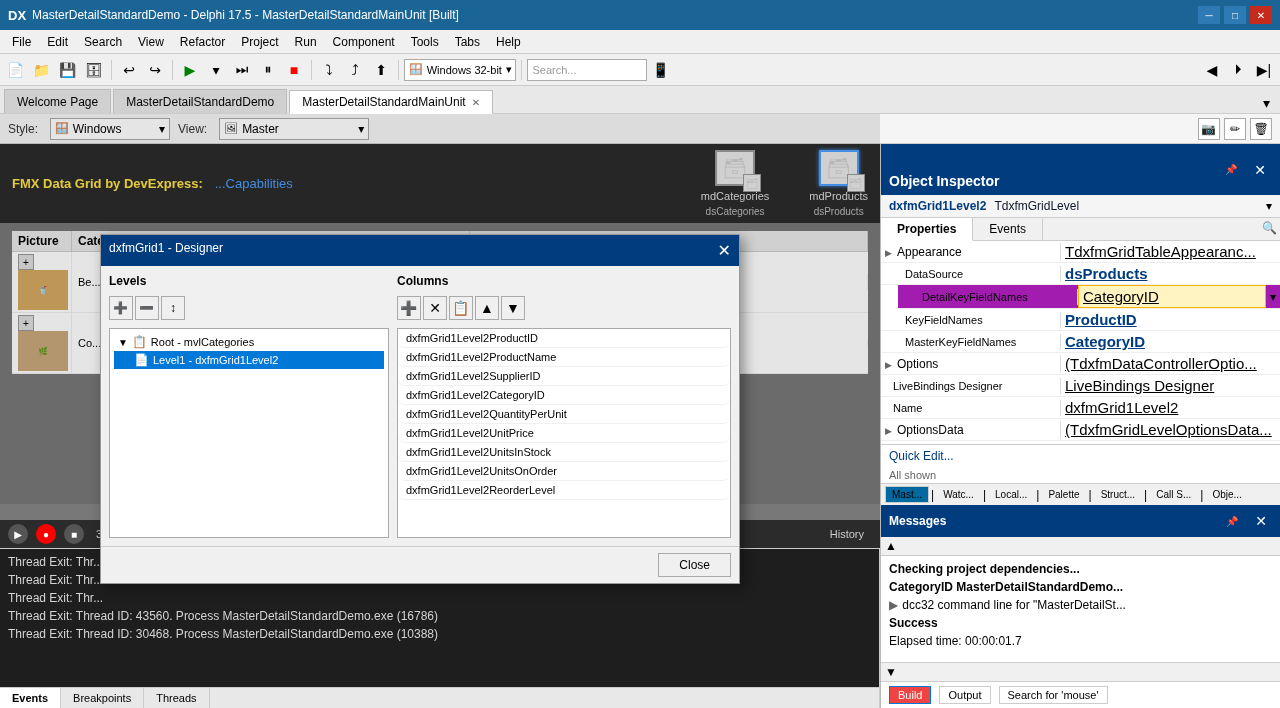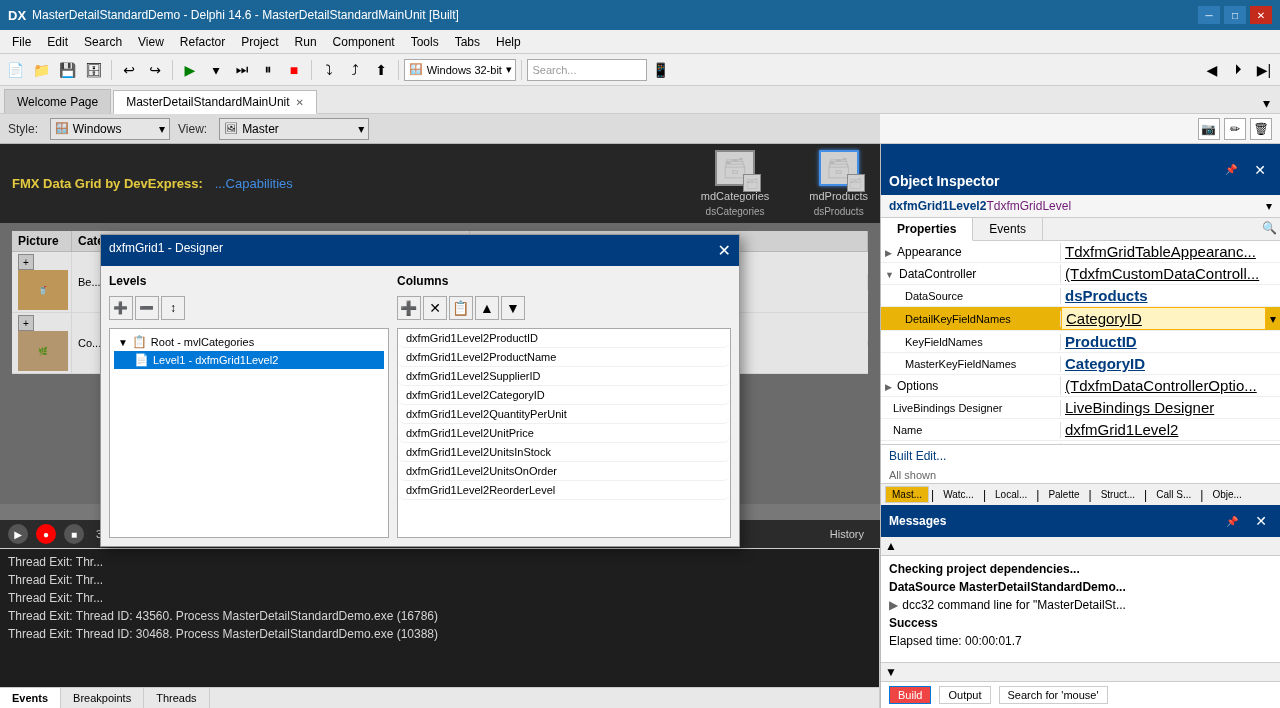--- a/index.html
+++ b/index.html
@@ -186,21 +186,21 @@
     }
     .oi-title { font-size: 14px; font-weight: bold; margin-top: 23px; }
     .oi-object-row {
       display: flex;
       align-items: center;
       padding: 4px 8px;
       background: #f5f5f5;
       border-bottom: 1px solid #ccc;
     }
     .oi-object-name { font-weight: bold; color: #003c7e; }
-    .oi-object-type { color: #701a75; }
+    .oi-object-type { color: #0f172a; margin-left: 8px; }
     .oi-tabs {
       display: flex;
       border-bottom: 1px solid #ccc;
       background: #f0f0f0;
     }
     .oi-tab {
       padding: 4px 16px;
       cursor: pointer;
       border-right: 1px solid #ccc;
       font-size: 12px;
@@ -250,21 +250,21 @@
       flex-wrap: nowrap;
       overflow: hidden;
     }
     .oi-nav-tab {
       padding: 2px 6px;
       cursor: pointer;
       font-size: 10px;
       white-space: nowrap;
       border: 1px solid transparent;
     }
-    .oi-nav-tab.active { background: #eab308; border-color: #ccc; }
+    .oi-nav-tab.active { background: #0369a1; border-color: #ccc; }
 
     
     .dialog-overlay {
       position: absolute;
       top: 0; left: 0; right: 0; bottom: 0;
       background: rgba(0,0,0,0.1);
       z-index: 100;
     }
     .dialog {
       position: absolute;
@@ -379,21 +379,21 @@
     }
     .timeline-btn { width: 20px; height: 20px; background: #555; border: none; color: white; font-size: 10px; display: flex; align-items: center; justify-content: center; cursor: pointer; border-radius: 50%; }
     .timeline-rec { background: red; }
   </style>
 </head>
 <body>
 
 <div class="title-bar">
   <div class="title-bar-left">
     <span style="font-weight:bold;font-size:13px;">DX</span>
-    <span>MasterDetailStandardDemo - Delphi 14.6 - MasterDetailStandardMainUnit [Built]</span>
+    <span>MasterDetailStandardDemo - Delphi 17.5 - MasterDetailStandardMainUnit [Built]</span>
   </div>
   <div class="title-bar-controls">
     <button class="title-btn">─</button>
     <button class="title-btn">□</button>
     <button class="title-btn" style="background:#c42b1c;">✕</button>
   </div>
 </div>
 
 <div class="menu-bar">
   <div class="menu-item">File</div>
@@ -441,20 +441,23 @@
   <div style="margin-left:auto;display:flex;gap:2px;">
     <button class="tb-btn">◀</button>
     <button class="tb-btn">⏵</button>
     <button class="tb-btn">▶|</button>
   </div>
 </div>
 
 <div class="tab-bar">
   <div class="tab">
     <span>Welcome Page</span>
+  </div>
+  <div class="tab">
+    <span>MasterDetailStandardDemo</span>
   </div>
   <div class="tab active">
     <span>MasterDetailStandardMainUnit</span>
     <span class="tab-close">✕</span>
   </div>
   <div class="tab-expand" style="font-size:14px;">▾</div>
 </div>
 
 <div class="style-bar">
   <span class="style-label">Style:</span>
@@ -584,34 +587,27 @@
     <div class="oi-props">
 
       <div class="oi-prop-row">
         <div class="oi-prop-name expandable">
           <span class="expand-arrow">▶</span>
           <span>Appearance</span>
         </div>
         <div class="oi-prop-value">TdxfmGridTableAppearanc...</div>
       </div>
 
-      <div class="oi-prop-row">
-        <div class="oi-prop-name expandable">
-          <span class="expand-arrow">▼</span>
-          <span>DataController</span>
-        </div>
-        <div class="oi-prop-value">(TdxfmCustomDataControll...</div>
-      </div>
 
       <div class="oi-prop-row">
         <div class="oi-prop-name" style="padding-left:24px;">DataSource</div>
         <div class="oi-prop-value bold blue">dsProducts</div>
       </div>
 
-      <div class="oi-prop-row" style="background:#eab308;">
+      <div class="oi-prop-row" style="background:#a21caf;margin-left:17px;">
         <div class="oi-prop-name" style="padding-left:24px;">DetailKeyFieldNames</div>
         <div class="oi-prop-value editing">CategoryID</div>
         <span style="padding:0 4px;cursor:pointer;font-size:12px;">▾</span>
       </div>
 
       <div class="oi-prop-row">
         <div class="oi-prop-name" style="padding-left:24px;">KeyFieldNames</div>
         <div class="oi-prop-value bold blue">ProductID</div>
       </div>
 
@@ -641,21 +637,21 @@
       <div class="oi-prop-row">
         <div class="oi-prop-name expandable">
           <span class="expand-arrow">▶</span>
           <span>OptionsData</span>
         </div>
         <div class="oi-prop-value">(TdxfmGridLevelOptionsData...</div>
       </div>
     </div>
 
     <div class="oi-footer">
-      <span>Built Edit...</span>
+      <span>Quick Edit...</span>
     </div>
     <div class="oi-shown-label">All shown</div>
 
     <div class="oi-nav-tabs">
       <div class="oi-nav-tab active">Mast...</div>
       <span>|</span>
       <div class="oi-nav-tab">Watc...</div>
       <span>|</span>
       <div class="oi-nav-tab">Local...</div>
       <span>|</span>
@@ -674,21 +670,21 @@
         <div style="display:flex;gap:4px;">
           <button class="tb-btn" style="color:white;font-size:10px;">📌</button>
           <button class="tb-btn" style="color:white;">✕</button>
         </div>
       </div>
       <div style="display:flex;justify-content:space-between;padding:2px 4px;background:#f0f0f0;border-bottom:1px solid #ccc;">
         <button style="border:none;background:transparent;cursor:pointer;">▲</button>
       </div>
       <div class="messages-body">
         <div class="msg-line bold">Checking project dependencies...</div>
-        <div class="msg-line bold">DataSource MasterDetailStandardDemo...</div>
+        <div class="msg-line bold">CategoryID MasterDetailStandardDemo...</div>
         <div class="msg-line" style="display:flex;align-items:center;">
           <span class="msg-expand">▶</span>
           dcc32 command line for "MasterDetailSt...
         </div>
         <div class="msg-line bold">Success</div>
         <div class="msg-line">Elapsed time: 00:00:01.7</div>
       </div>
       <div style="display:flex;padding:2px 4px;background:#f0f0f0;border-top:1px solid #ccc;justify-content:space-between;">
         <button style="border:none;background:transparent;cursor:pointer;">▼</button>
       </div>
@@ -744,14 +740,17 @@
           <div class="col-item">dxfmGrid1Level2SupplierID</div>
           <div class="col-item">dxfmGrid1Level2CategoryID</div>
           <div class="col-item">dxfmGrid1Level2QuantityPerUnit</div>
           <div class="col-item">dxfmGrid1Level2UnitPrice</div>
           <div class="col-item">dxfmGrid1Level2UnitsInStock</div>
           <div class="col-item">dxfmGrid1Level2UnitsOnOrder</div>
           <div class="col-item">dxfmGrid1Level2ReorderLevel</div>
         </div>
       </div>
     </div>
+    <div class="dialog-footer">
+      <button class="btn-close-dialog">Close</button>
+    </div>
   </div>
 </div>
 
 </body></html>

